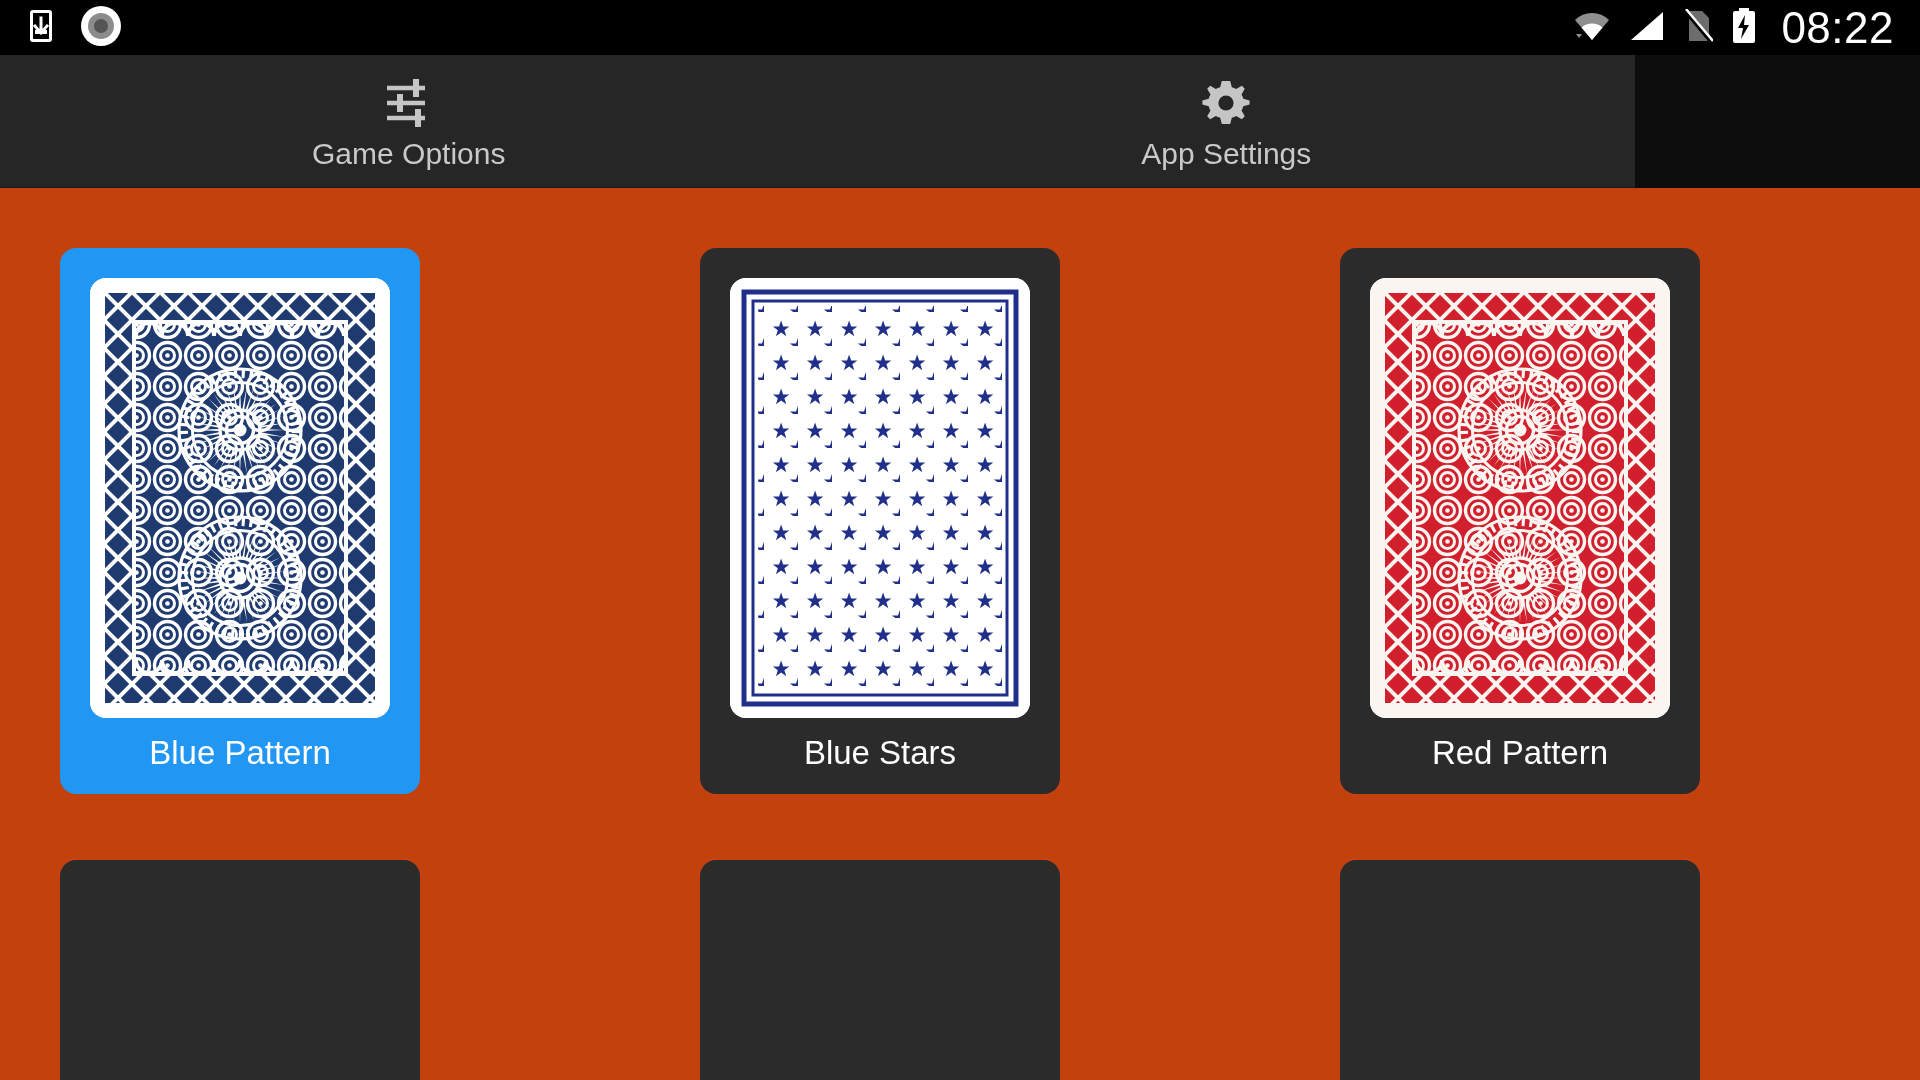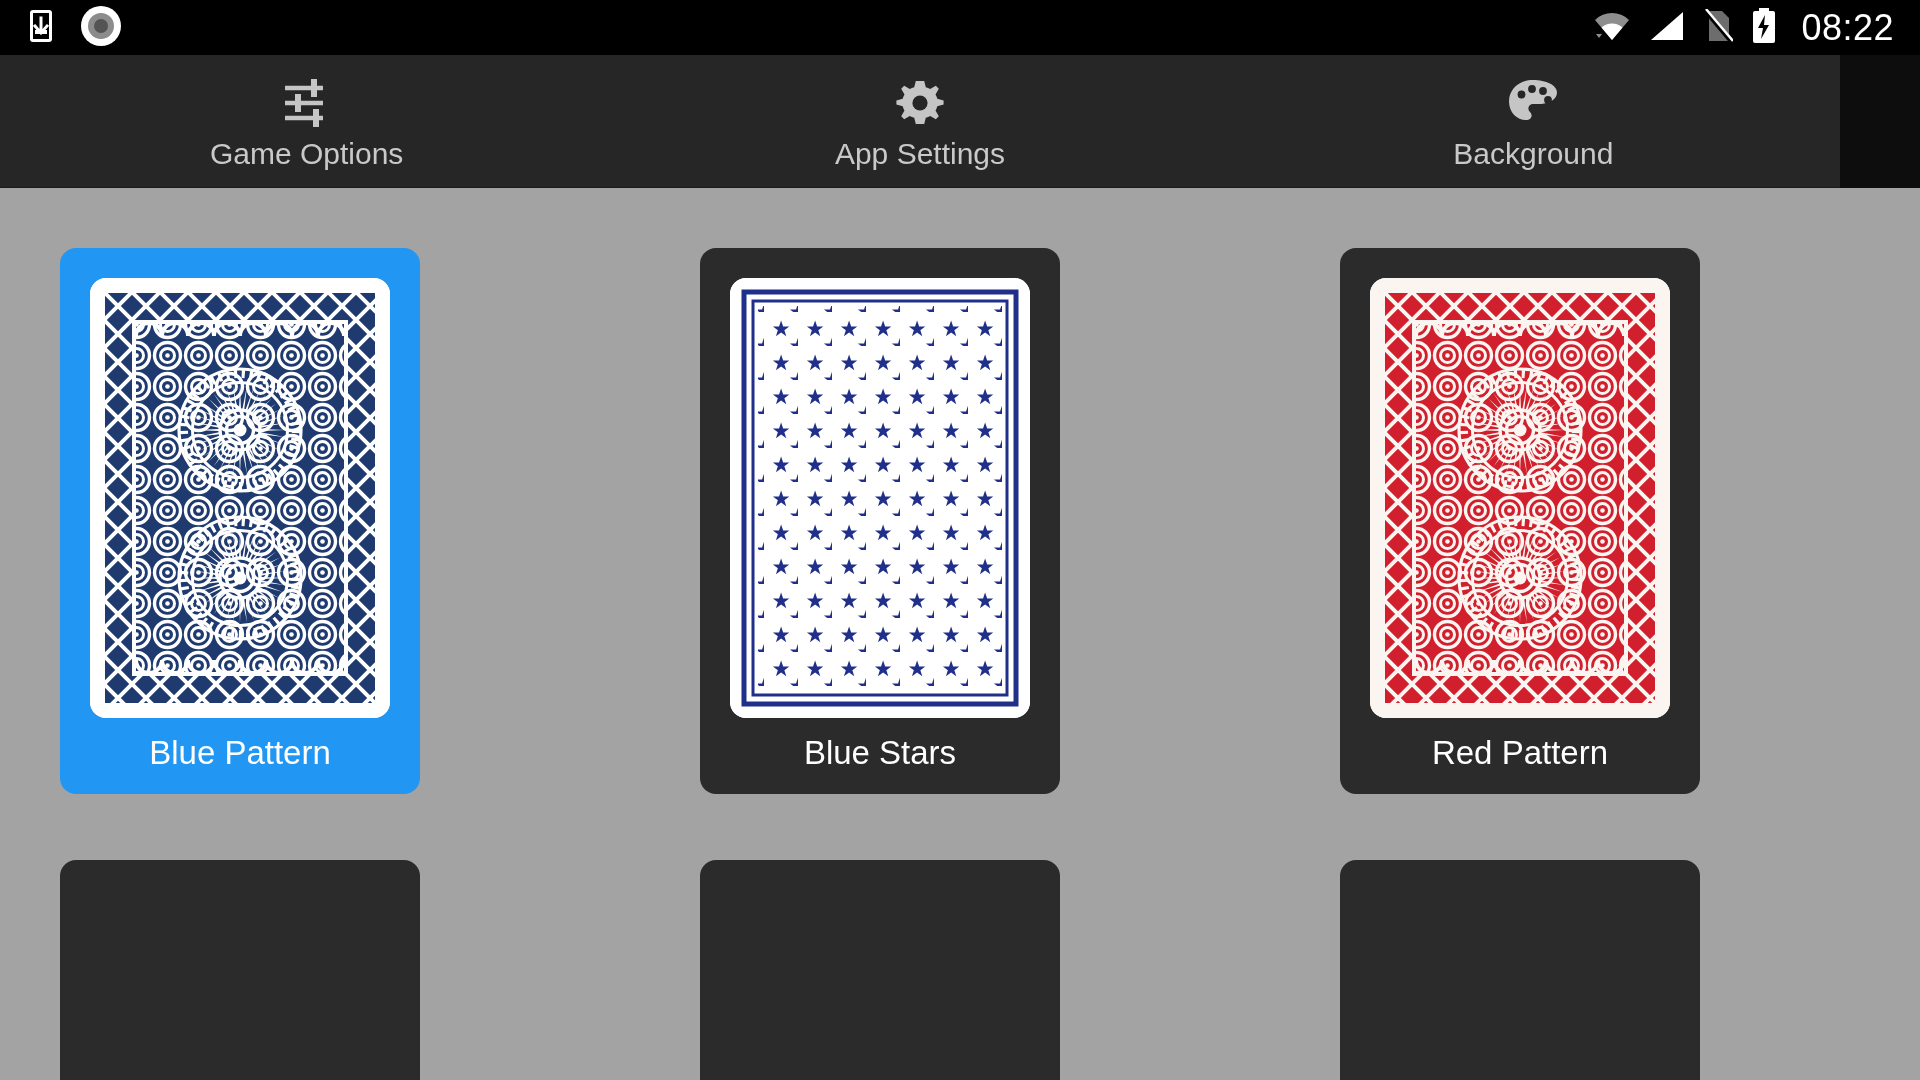--- a/index.html
+++ b/index.html
@@ -15,50 +15,50 @@
   .statusbar{
     position:absolute; left:0; top:0; width:1920px; height:55px;
     background:#000; display:flex; align-items:center;
   }
   .sb-left{ display:flex; align-items:center; gap:24px; padding-left:26px; }
   .sb-right{
     margin-left:auto; display:flex; align-items:center; gap:18px;
     padding-right:26px;
   }
   .sb-clock{
-    color:#fff; font-size:36px; letter-spacing:0.5px;
+    color:#fff; font-size:44px; letter-spacing:0.5px;
     font-family:"Liberation Sans", sans-serif; line-height:1;
     margin-left:6px;
   }
   .sb-ico{ display:block; }
 
   
   .navbar{
-    position:absolute; left:0; top:55px; width:1840px; height:133px;
+    position:absolute; left:0; top:55px; width:1635px; height:133px;
     background:#262626;
     border-bottom:1px solid #1b1b1b;
     display:flex; align-items:flex-start;
   }
   .tab{
     flex:1 1 0; height:133px;
     display:flex; flex-direction:column; align-items:center;
     justify-content:flex-start; padding-top:20px; cursor:pointer;
     user-select:none;
   }
   .tab-icon{ height:56px; display:flex; align-items:center; justify-content:center; }
   .tab-label{
     margin-top:8px; font-size:30px; color:#c9c9c9; line-height:1;
     white-space:nowrap;
   }
   .tab.active .tab-label{ color:#f5a623; }
 
   
   .content{
     position:absolute; left:0; top:188px; width:1920px; height:892px;
-    background:#a3a3a3; overflow:hidden;
+    background:#c2410c; overflow:hidden;
   }
   .grid{
     position:absolute; left:0; top:0; width:1920px;
     display:flex; flex-wrap:wrap;
     padding:60px 60px 0 60px;
     gap:0;
   }
   .tile{
     width:360px; height:546px;
     margin-right:280px; margin-bottom:64px;
@@ -172,32 +172,20 @@
   <div class="tab">
     <span class="tab-icon">
       <svg width="56" height="56" viewBox="0 0 56 56">
         <path fill="#c5c5c5" d="M28 6 l4.2 0 1.6 6.3 a17 17 0 0 1 4.4 1.8 l5.6-3.3 3 3 -3.3 5.6 a17 17 0 0 1 1.8 4.4 l6.3 1.6 0 4.2 -6.3 1.6 a17 17 0 0 1 -1.8 4.4 l3.3 5.6 -3 3 -5.6-3.3 a17 17 0 0 1 -4.4 1.8 l-1.6 6.3 -4.2 0 -4.2 0 -1.6-6.3 a17 17 0 0 1 -4.4-1.8 l-5.6 3.3 -3-3 3.3-5.6 a17 17 0 0 1 -1.8-4.4 l-6.3-1.6 0-4.2 6.3-1.6 a17 17 0 0 1 1.8-4.4 l-3.3-5.6 3-3 5.6 3.3 a17 17 0 0 1 4.4-1.8 l1.6-6.3 z"></path>
         <circle cx="28" cy="28" r="7.6" fill="#262626"></circle>
       </svg>
     </span>
     <span class="tab-label">App Settings</span>
   </div>
 
-  <div class="tab">
-    <span class="tab-icon">
-      <svg width="56" height="56" viewBox="0 0 56 56">
-        <path fill="#c5c5c5" d="M28 5 C14 5 4 14.5 4 26.5 C4 37.5 12 45 21 45 c3.6 0 5.6-2 5.6-4.6 0-1.5-.8-2.4-1.6-3.4-.9-1-1.6-1.9-1.6-3.4 0-2.6 2.1-4.6 4.8-4.6 l4.4 0 C44 29 52 24.6 52 17.4 52 10.1 41 5 28 5 z"></path>
-        <circle cx="16.5" cy="19.5" r="3.9" fill="#262626"></circle>
-        <circle cx="27" cy="14" r="3.9" fill="#262626"></circle>
-        <circle cx="38" cy="16" r="3.9" fill="#262626"></circle>
-        <circle cx="43" cy="25" r="3.9" fill="#262626"></circle>
-      </svg>
-    </span>
-    <span class="tab-label">Background</span>
-  </div>
 
 </div>
 
 <div class="content">
 
   <svg width="0" height="0" style="position:absolute" aria-hidden="true">
     <defs>
 
       <pattern id="lat-blue" width="28" height="28" patternUnits="userSpaceOnUse">
         <rect width="28" height="28" fill="#1e3a6e"></rect>

